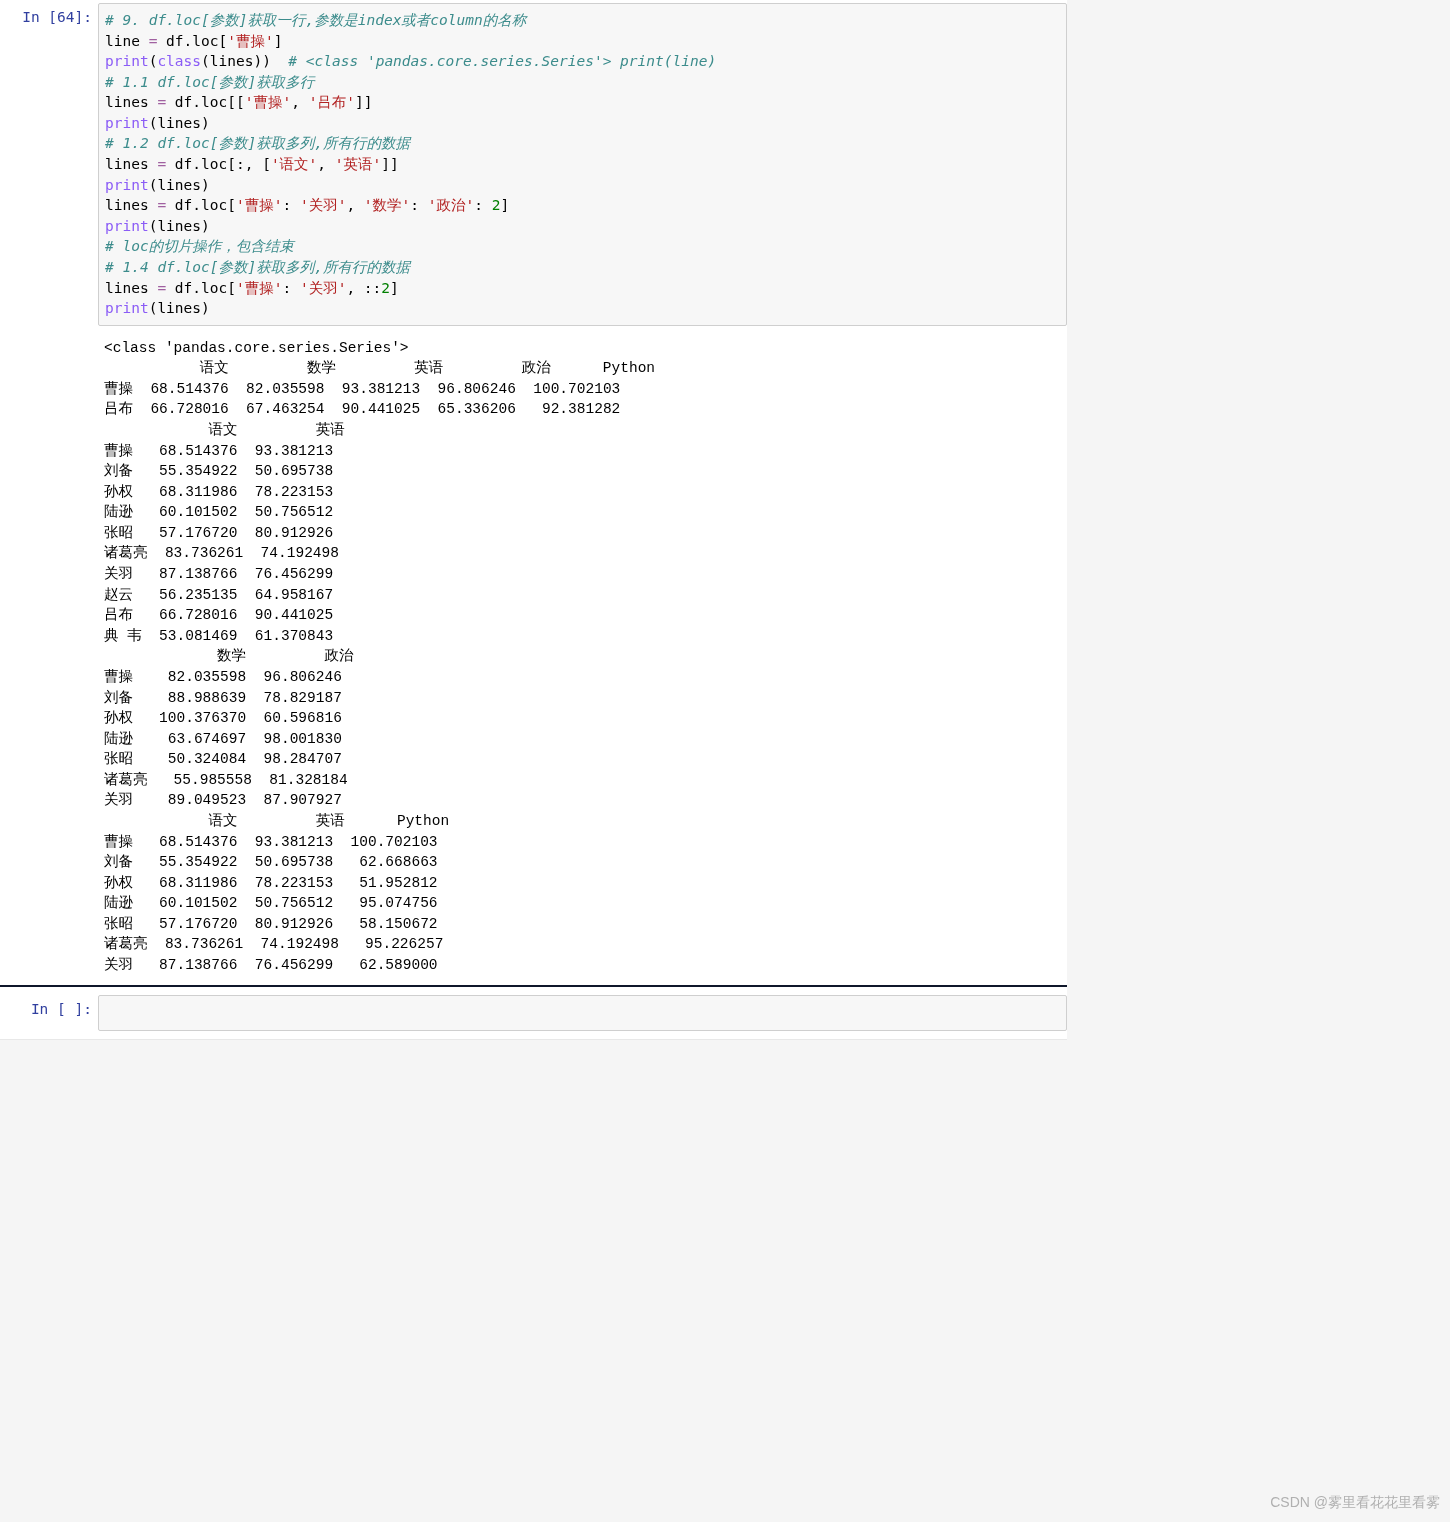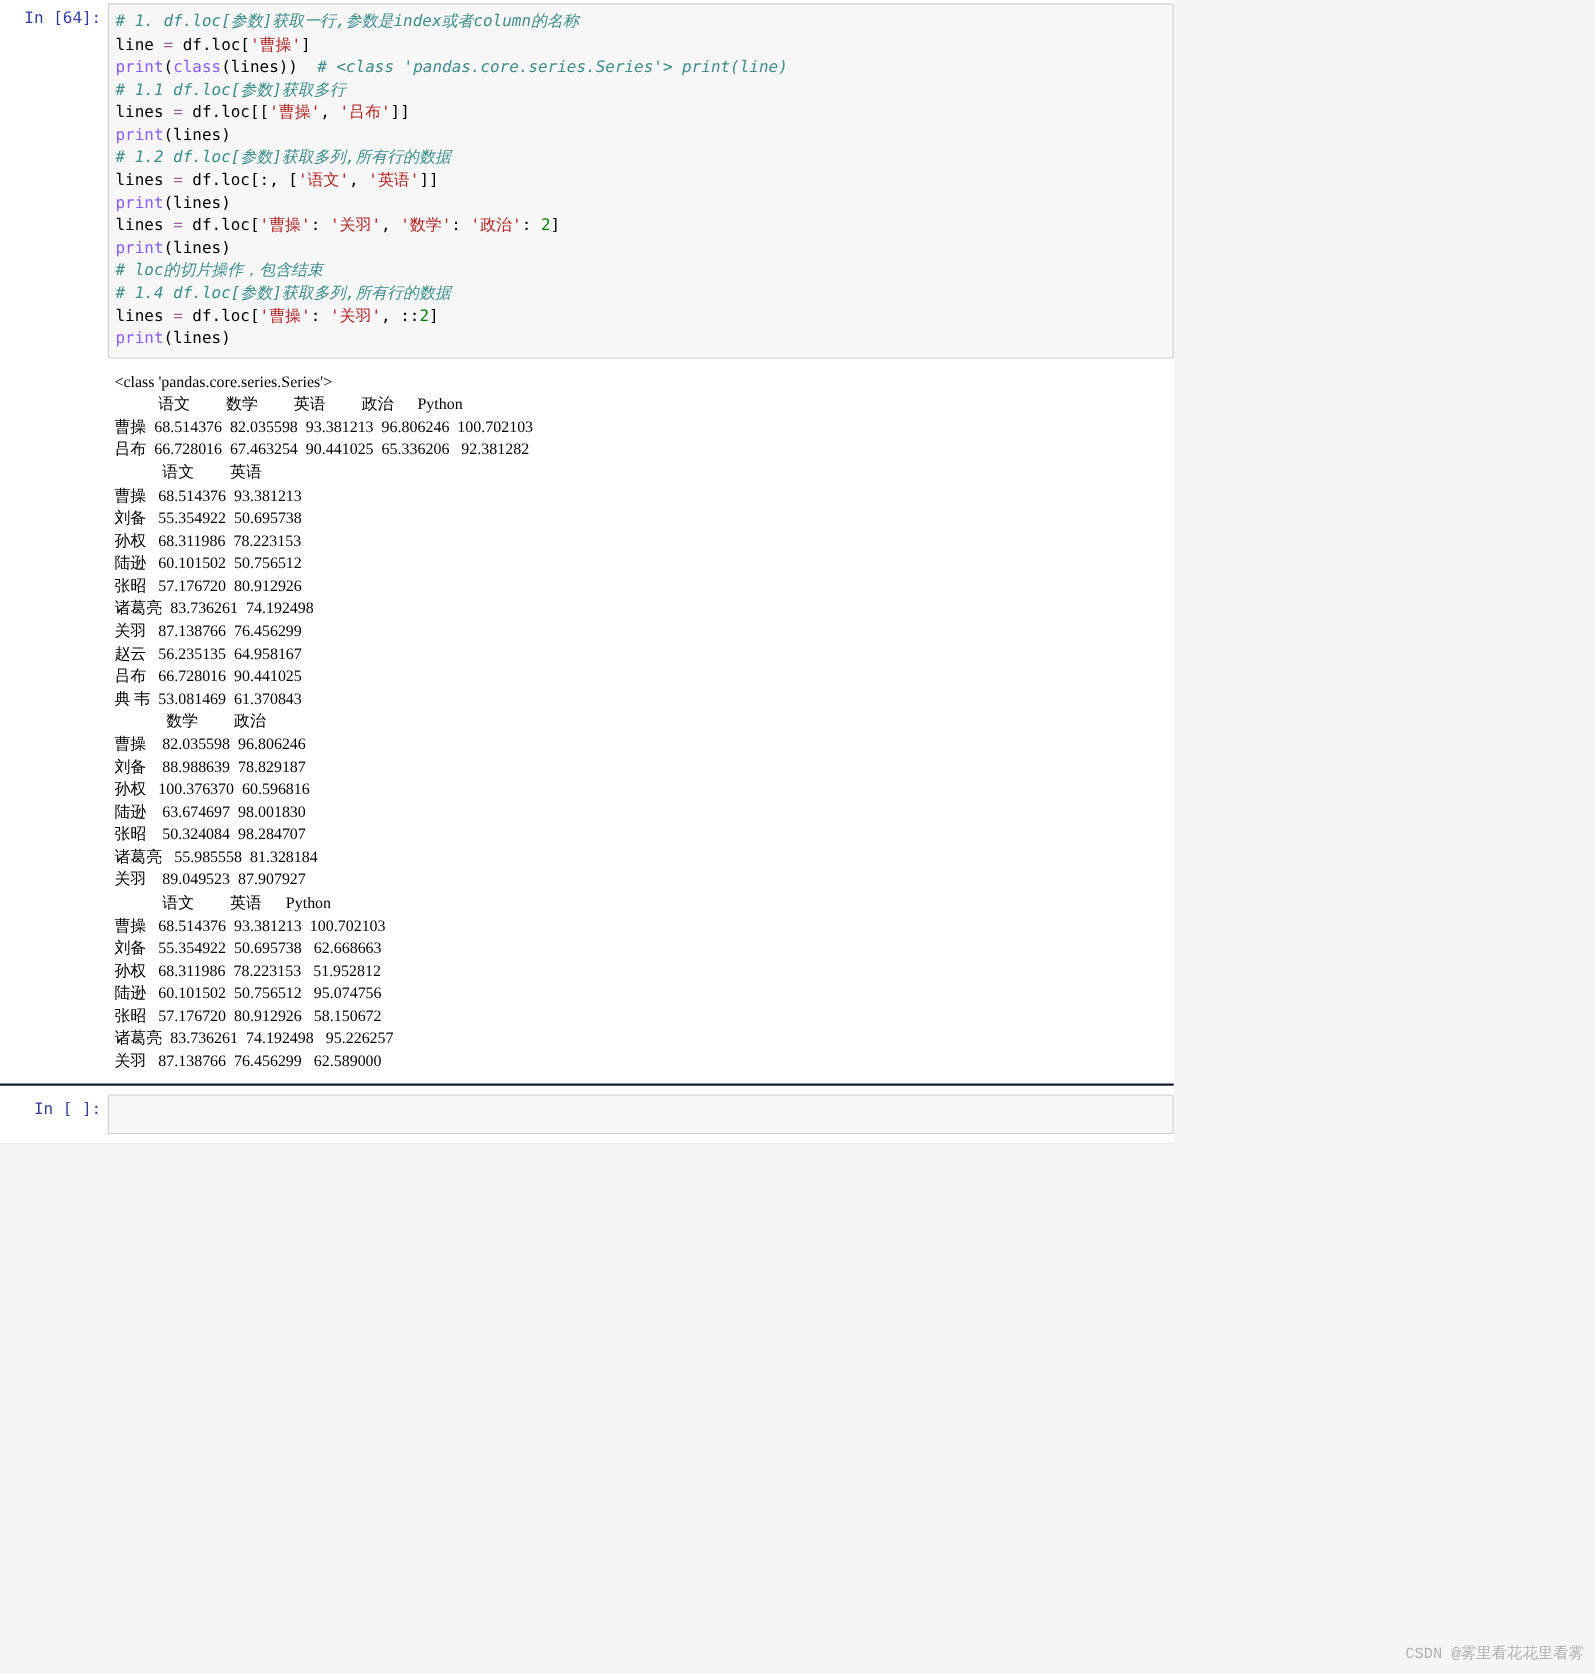--- a/index.html
+++ b/index.html
@@ -1,41 +1,41 @@
 <!DOCTYPE html>
 <html><head>
 <meta charset="utf-8">
 <style>
   html,body{margin:0;padding:0;background:#f5f5f5;font-family:"DejaVu Sans Mono","SimSun",monospace;font-size:14.5px;color:#000}
   .notebook{background:#fff;width:1067px;margin:0;border-bottom:1px solid #e8e8e8}
   .cell{display:flex;align-items:flex-start;padding:3px 0}
   .prompt{width:92px;flex:0 0 92px;text-align:right;padding:6px 6px 0 0;color:#303F9F;font-family:monospace;font-size:14.5px}
   .input-area{flex:1;border:1px solid #cfcfcf;border-radius:2px;background:#f7f7f7;padding:6px 6px;overflow-x:auto}
-  .output-area{flex:1;padding:6px 6px;white-space:pre;font-family:Liberation Serif, serif;line-height:1.42}
+  .output-area{flex:1;padding:6px 6px;white-space:pre;font-family:Liberation Mono, monospace;line-height:1.42}
   .code-line{white-space:pre;font-family:"DejaVu Sans Mono","SimSun",monospace;line-height:1.42}
   .c-comment{color:#3c8c8c;font-style:italic}
   .c-name{color:#000}
   .c-op{color:#a060a0}
   .c-str{color:#b22222}
   .c-num{color:#007f00}
   .c-builtin{color:#8b5cf6}
   .empty-input{min-height:22px}
-  .watermark{position:fixed;bottom:10px;right:10px;color:#b0b0b0;font-size:14px;font-family:Liberation Mono, monospace}
+  .watermark{position:fixed;bottom:10px;right:10px;color:#b0b0b0;font-size:14px;font-family:Liberation Sans, sans-serif}
   .page{position:relative;width:1450px;min-height:1522px}
 </style>
 </head>
 <body>
 
 <div class="page">
 <div class="notebook">
 
   <div class="cell">
     <div class="prompt">In [64]:</div>
     <div class="input-area">
-      <div class="code-line"><span class="c-comment"># 1. df.loc[参数]获取一行,参数是index或者column的名称</span></div>
+      <div class="code-line"><span class="c-comment"># 9. df.loc[参数]获取一行,参数是index或者column的名称</span></div>
       <div class="code-line"><span class="c-name">line </span><span class="c-op">=</span><span class="c-name"> df.loc[</span><span class="c-str">'曹操'</span><span class="c-name">]</span></div>
       <div class="code-line"><span class="c-builtin">print</span><span class="c-name">(</span><span class="c-builtin">class</span><span class="c-name">(lines))  </span><span class="c-comment"># &lt;class 'pandas.core.series.Series'&gt; print(line)</span></div>
       <div class="code-line"><span class="c-comment"># 1.1 df.loc[参数]获取多行</span></div>
       <div class="code-line"><span class="c-name">lines </span><span class="c-op">=</span><span class="c-name"> df.loc[[</span><span class="c-str">'曹操'</span><span class="c-name">, </span><span class="c-str">'吕布'</span><span class="c-name">]]</span></div>
       <div class="code-line"><span class="c-builtin">print</span><span class="c-name">(lines)</span></div>
       <div class="code-line"><span class="c-comment"># 1.2 df.loc[参数]获取多列,所有行的数据</span></div>
       <div class="code-line"><span class="c-name">lines </span><span class="c-op">=</span><span class="c-name"> df.loc[:, [</span><span class="c-str">'语文'</span><span class="c-name">, </span><span class="c-str">'英语'</span><span class="c-name">]]</span></div>
       <div class="code-line"><span class="c-builtin">print</span><span class="c-name">(lines)</span></div>
       <div class="code-line"><span class="c-name">lines </span><span class="c-op">=</span><span class="c-name"> df.loc[</span><span class="c-str">'曹操'</span><span class="c-name">: </span><span class="c-str">'关羽'</span><span class="c-name">, </span><span class="c-str">'数学'</span><span class="c-name">: </span><span class="c-str">'政治'</span><span class="c-name">: </span><span class="c-num">2</span><span class="c-name">]</span></div>
       <div class="code-line"><span class="c-builtin">print</span><span class="c-name">(lines)</span></div>

